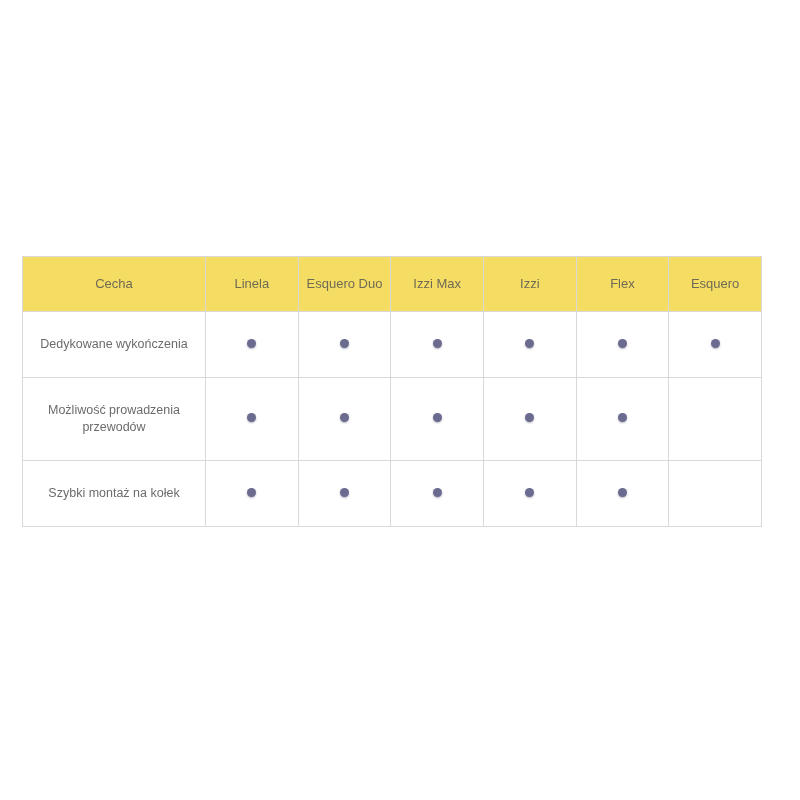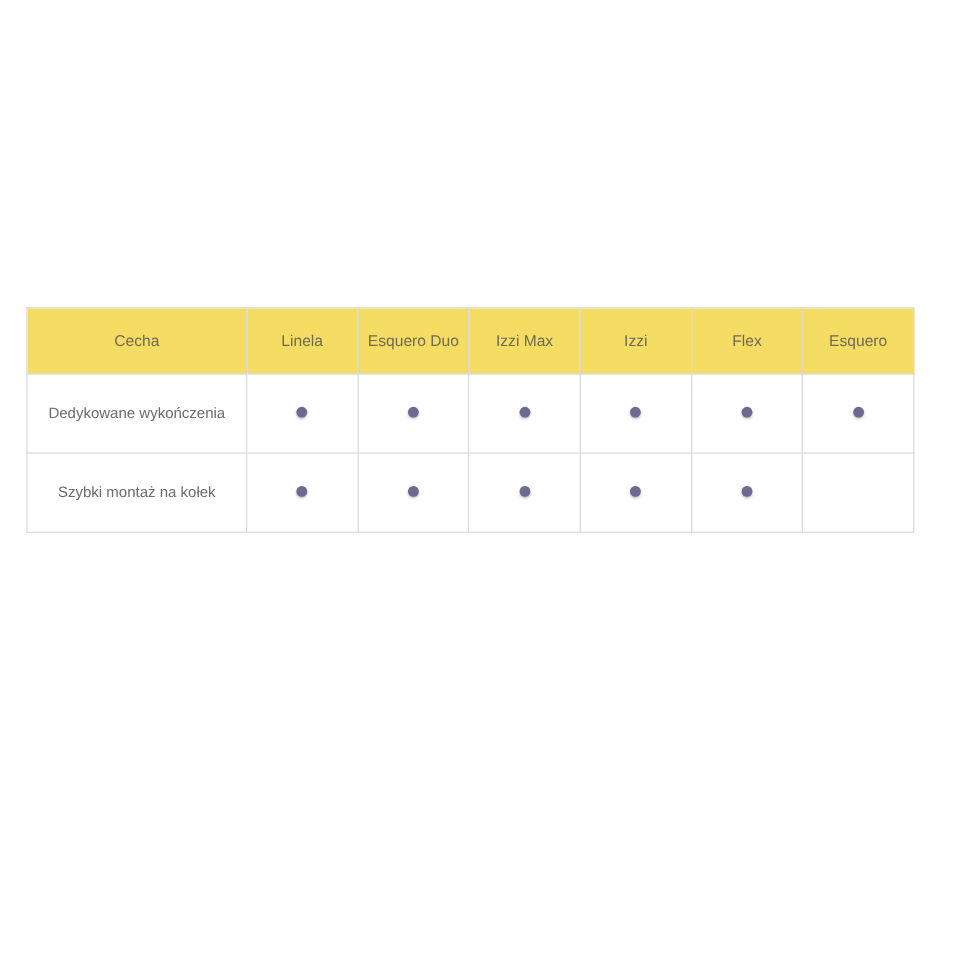--- a/index.html
+++ b/index.html
@@ -90,20 +90,29 @@
           <tr>
             <td class="feature-cell">Dedykowane wykończenia</td>
             <td><span class="dot"></span></td>
             <td><span class="dot"></span></td>
             <td><span class="dot"></span></td>
             <td><span class="dot"></span></td>
             <td><span class="dot"></span></td>
             <td><span class="dot"></span></td>
           </tr>
           <tr>
+            <td class="feature-cell">Możliwość prowadzenia przewodów</td>
+            <td><span class="dot"></span></td>
+            <td><span class="dot"></span></td>
+            <td><span class="dot"></span></td>
+            <td><span class="dot"></span></td>
+            <td><span class="dot"></span></td>
+            <td><span class="dot empty"></span></td>
+          </tr>
+          <tr>
             <td class="feature-cell">Szybki montaż na kołek</td>
             <td><span class="dot"></span></td>
             <td><span class="dot"></span></td>
             <td><span class="dot"></span></td>
             <td><span class="dot"></span></td>
             <td><span class="dot"></span></td>
             <td><span class="dot empty"></span></td>
           </tr>
         </tbody>
     </table>

